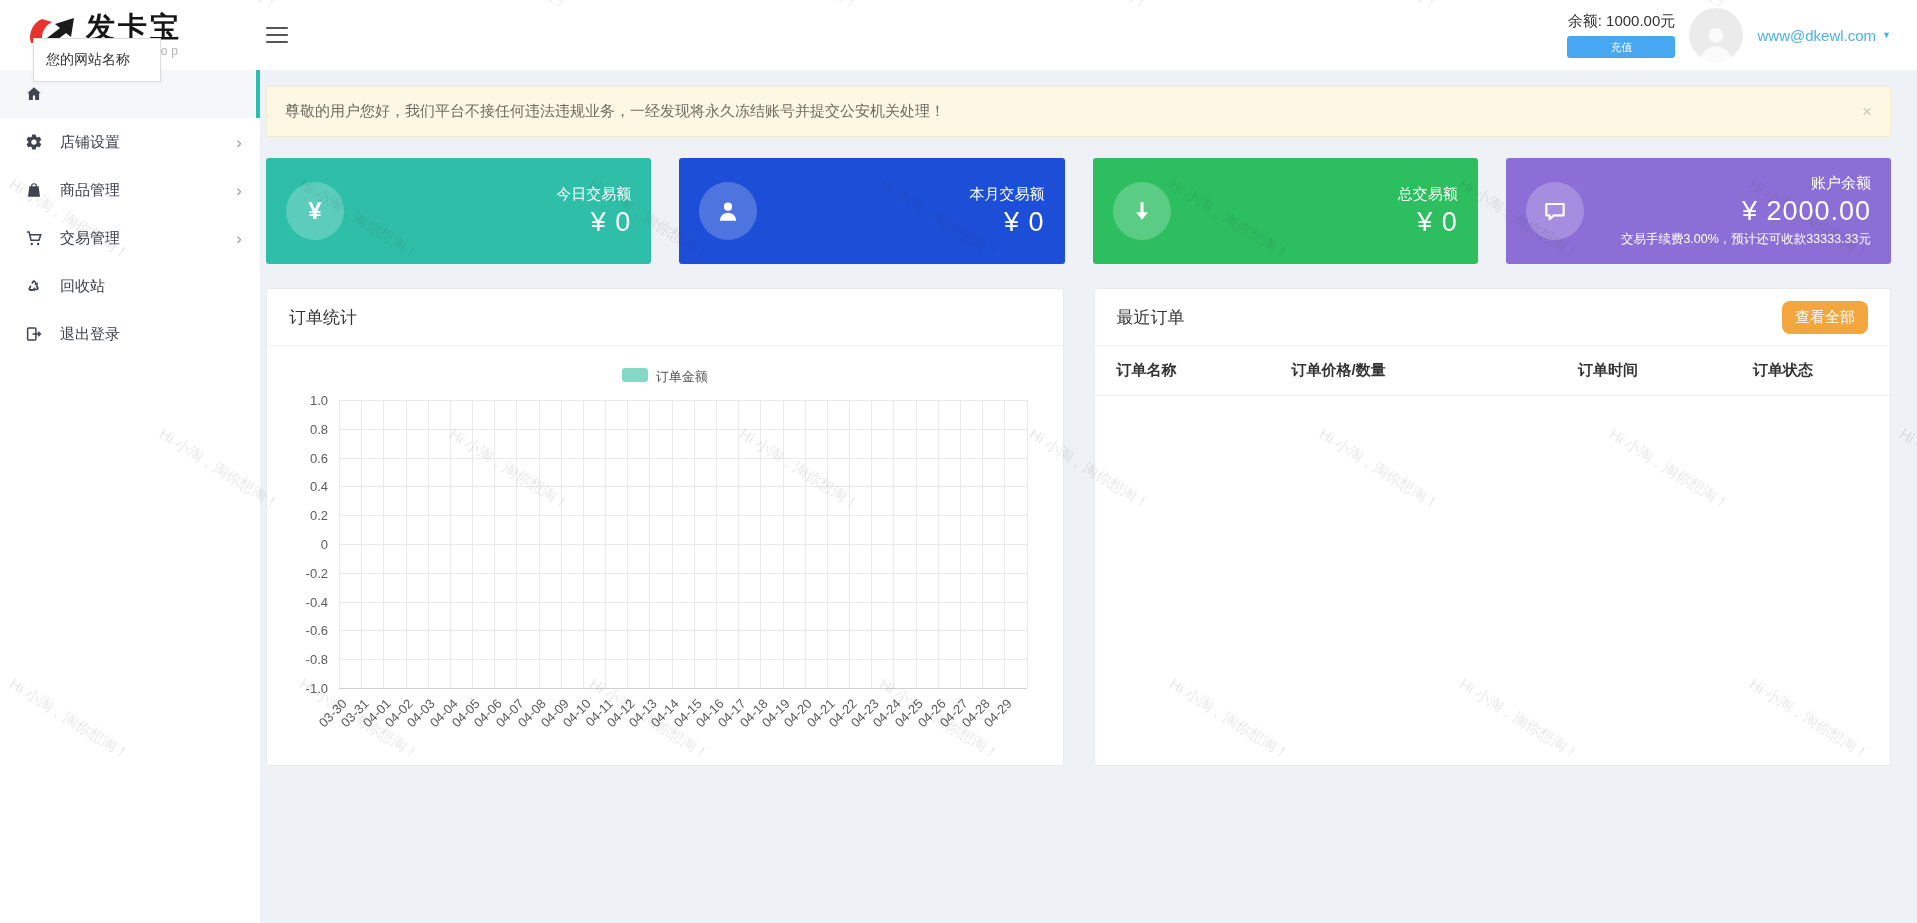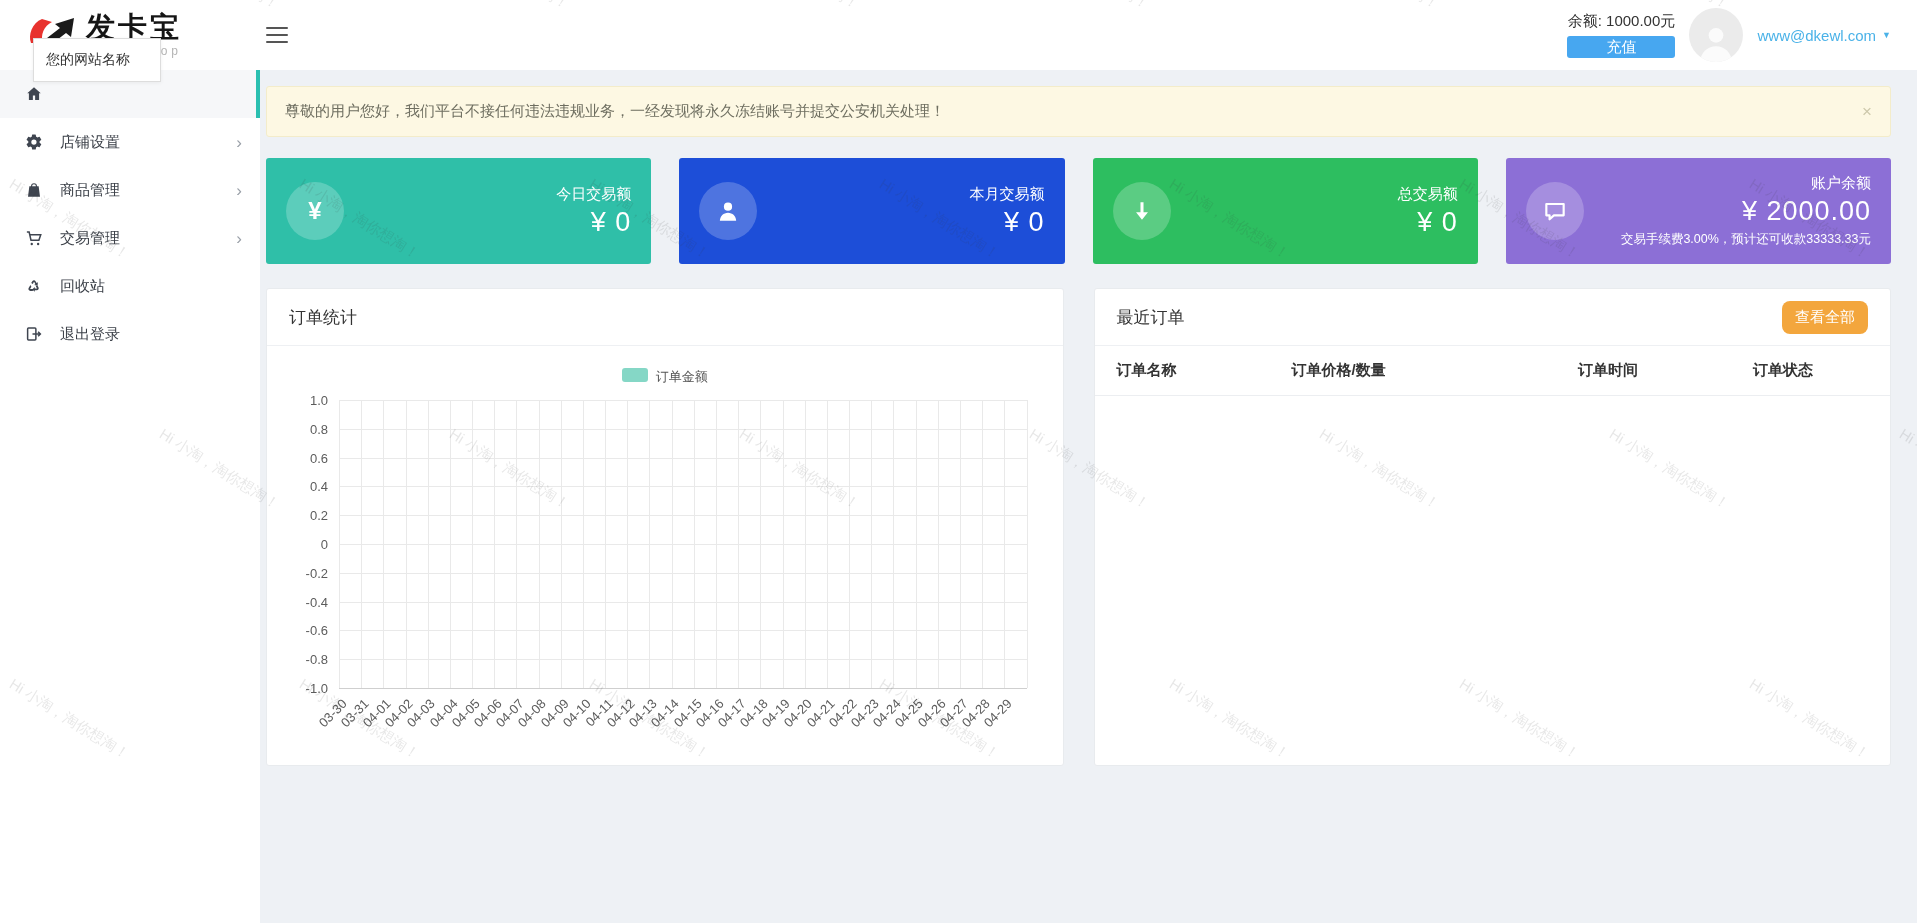--- a/index.html
+++ b/index.html
@@ -27,21 +27,21 @@
   .menu-chevron { margin-left:auto; color:#9aa0a8; font-size:17px; line-height:1; }
 
   
   .topbar { position:absolute; left:240px; top:0; right:0; height:70px; background:#fff; display:flex; align-items:center;
     padding:0 26px; z-index:4; }
   .hamburger { width:22px; height:16px; display:flex; flex-direction:column; justify-content:space-between; cursor:pointer; }
   .hamburger span { display:block; height:2px; background:#555; border-radius:1px; }
   .topbar-right { margin-left:auto; display:flex; align-items:center; gap:14px; }
   .balance-block { display:flex; flex-direction:column; align-items:center; gap:5px; }
   .balance-text { font-size:15px; color:#333; }
-  .recharge-btn { background:#47a7f0; color:#fff; font-size:15px; width:108px; height:22px; line-height:22px;
+  .recharge-btn { background:#47a7f0; color:#fff; font-size:11px; width:108px; height:22px; line-height:22px;
     text-align:center; border-radius:3px; cursor:pointer; }
   .avatar { width:54px; height:54px; border-radius:50%; background:#ebebeb; overflow:hidden; display:flex; align-items:flex-end; justify-content:center; }
   .avatar svg { width:40px; height:40px; fill:#fbfbfb; }
   .email-wrap { display:flex; align-items:center; gap:6px; cursor:pointer; }
   .email { color:#4ab2e8; font-size:15px; }
   .email-caret { color:#4ab2e8; font-size:9px; }
 
   
   .content { position:absolute; left:240px; top:70px; right:0; bottom:0; padding:16px 26px; }
   .notice { background:#fdf8e3; border:1px solid #f3ecca; border-radius:3px; padding:15px 18px; font-size:15px;

